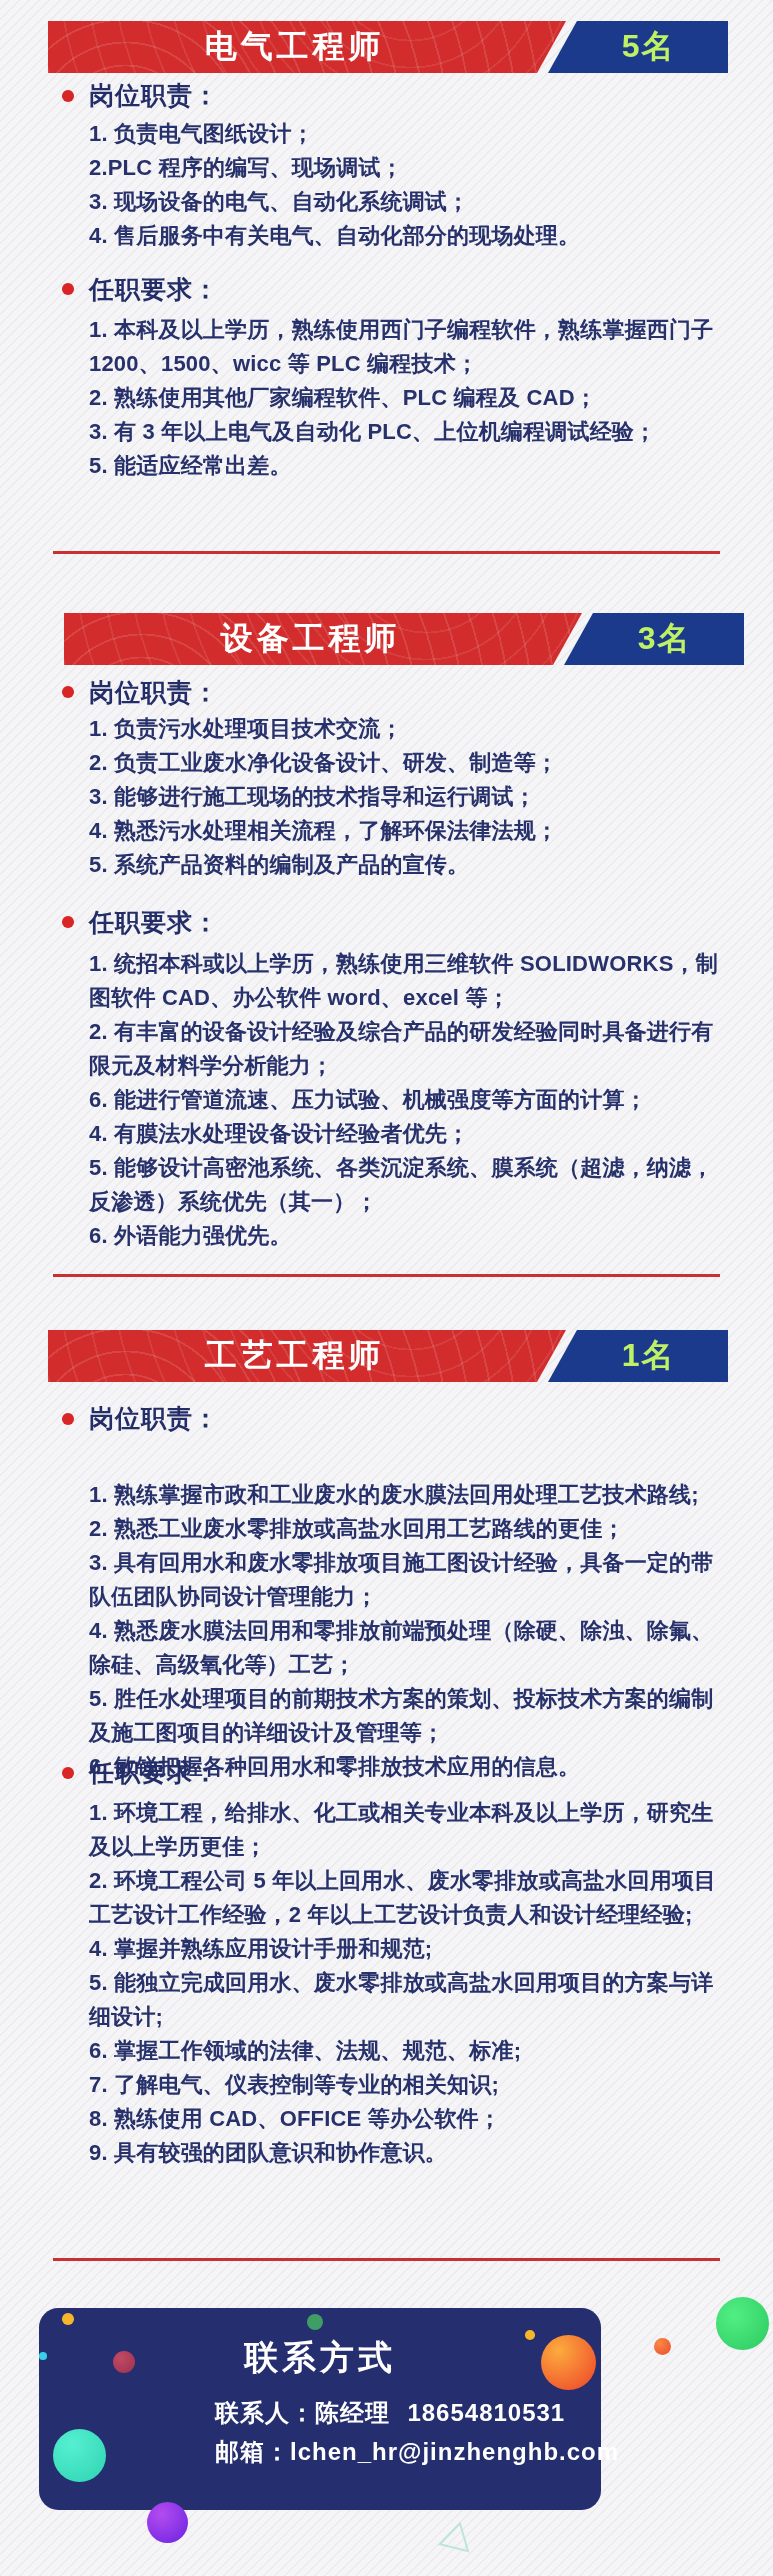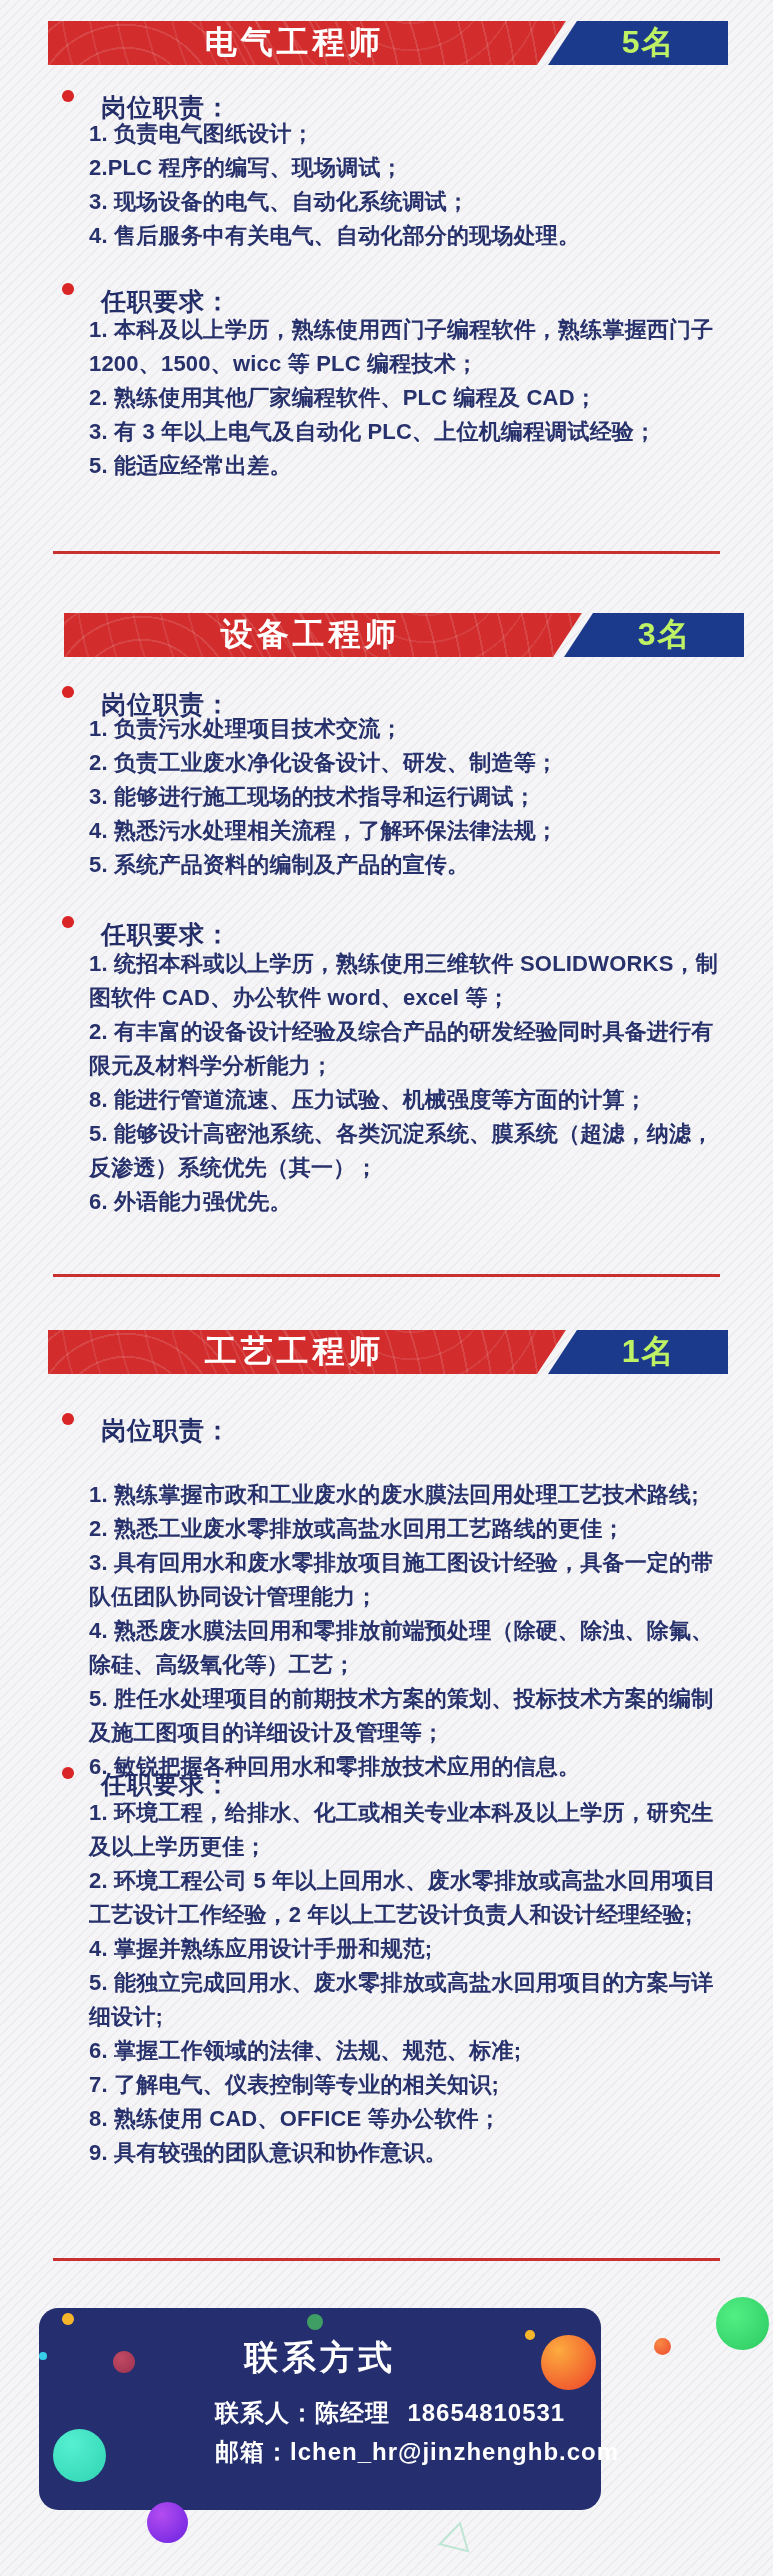--- a/index.html
+++ b/index.html
@@ -11,21 +11,21 @@
     position:relative;
     width:773px;height:2576px;
     margin:0 auto;
     overflow:hidden;
     background-color:#f5f4f6;
     background-image:repeating-linear-gradient(135deg,
       rgba(0,0,0,0) 0px, rgba(0,0,0,0) 5.8px,
       rgba(125,115,125,0.08) 5.8px, rgba(125,115,125,0.08) 7.2px);
   }
   
-  .banner{position:absolute;left:48px;width:680px;height:44px;}
+  .banner{position:absolute;left:48px;width:680px;height:52px;}
   .banner-red{
     position:absolute;left:0;top:0;bottom:0;width:518px;
     background-color:#d22c2c;
     background-image:
       repeating-radial-gradient(circle at 15% 220%, rgba(255,255,255,0.12) 0 1.9px, rgba(255,255,255,0) 1.9px 23px),
       repeating-radial-gradient(circle at 70% -120%, rgba(255,255,255,0.09) 0 1.9px, rgba(255,255,255,0) 1.9px 27px);
     clip-path:polygon(0 0,100% 0,calc(100% - 29px) 100%,0 100%);
     display:flex;align-items:center;justify-content:center;
   }
   .banner-title{
@@ -41,21 +41,21 @@
   .banner-count{
     color:#bef264;font-size:32px;font-weight:bold;
     letter-spacing:1.9px;padding-left:21px;white-space:nowrap;
   }
   
   .bullet{
     position:absolute;left:62px;width:11.6px;height:11.6px;border-radius:50%;
     background:#d92525;
   }
   .group-heading{
-    position:absolute;left:89px;margin:12px;
+    position:absolute;left:89px;margin:0;
     font-size:25px;font-weight:bold;color:#232d68;
     letter-spacing:1px;line-height:29px;white-space:nowrap;
   }
   .job-list{
     position:absolute;left:89px;width:640px;
     margin:0;padding:0;list-style:none;
     font-size:22px;font-weight:600;color:#27316b;
     line-height:34px;letter-spacing:0.2px;
   }
   .divider{
@@ -145,21 +145,22 @@
         <li>2. 负责工业废水净化设备设计、研发、制造等；</li>
         <li>3. 能够进行施工现场的技术指导和运行调试；</li>
         <li>4. 熟悉污水处理相关流程，了解环保法律法规；</li>
         <li>5. 系统产品资料的编制及产品的宣传。</li>
       </ul>
       <span class="bullet" style="top: 916px;"></span>
       <h3 class="group-heading" style="top: 908px;">任职要求：</h3>
       <ul class="job-list" style="top: 947px;">
         <li>1. 统招本科或以上学历，熟练使用三维软件 SOLIDWORKS，制图软件 CAD、办公软件 word、excel 等；</li>
         <li>2. 有丰富的设备设计经验及综合产品的研发经验同时具备进行有限元及材料学分析能力；</li>
-        <li>8. 能进行管道流速、压力试验、机械强度等方面的计算；</li>
+        <li>6. 能进行管道流速、压力试验、机械强度等方面的计算；</li>
+        <li>4. 有膜法水处理设备设计经验者优先；</li>
         <li>5. 能够设计高密池系统、各类沉淀系统、膜系统（超滤，纳滤，反渗透）系统优先（其一）；</li>
         <li>6. 外语能力强优先。</li>
       </ul>
       <div class="divider" style="top: 1274px;"></div>
       <div class="banner" style="top: 1330px;">
         <div class="banner-red">
           <span class="banner-title">工艺工程师</span>
         </div>
         <div class="banner-blue">
           <span class="banner-count">1名</span>

